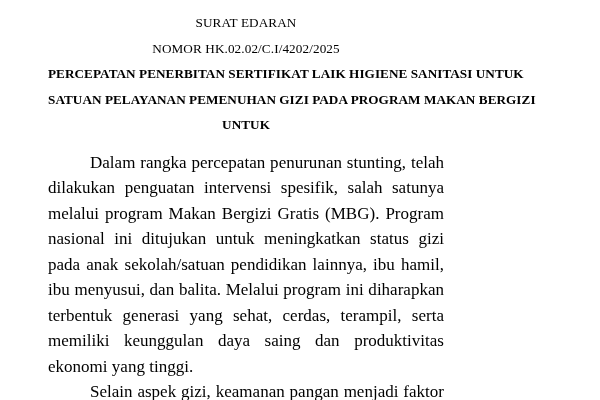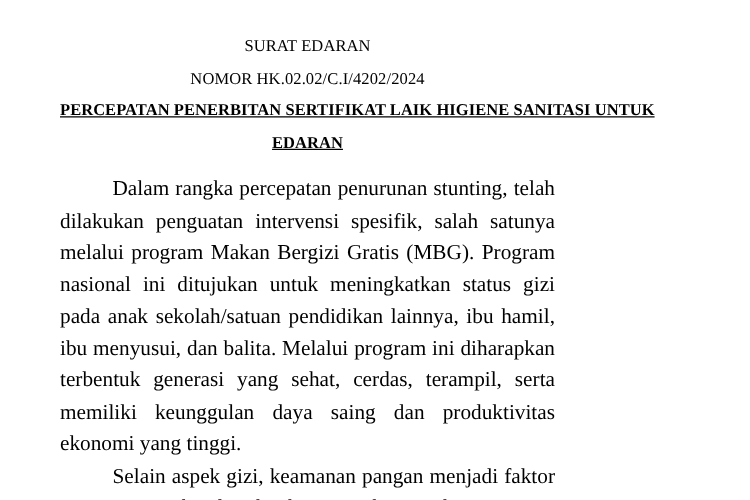--- a/index.html
+++ b/index.html
@@ -11,36 +11,35 @@
     height: 400px;
     background: #ffffff;
     font-family: "Liberation Serif", serif;
     color: #000000;
     overflow: hidden;
   }
   .page {
     width: 492px;
     height: 400px;
     box-sizing: border-box;
-    padding: 24px 48px 0 48px;
+    padding: 10px 48px 0 48px;
     position: relative;
   }
   .header-block {
     text-align: center;
   }
   .header-line {
     font-size: 13.2px;
     line-height: 25.5px;
     letter-spacing: 0.1px;
     white-space: nowrap;
   }
   .title-block {
     text-align: center;
     margin-top: 0;
-    text-decoration: underline;
   }
   .title-line {
     font-size: 13.2px;
     line-height: 25.5px;
     font-weight: bold;
     letter-spacing: 0.05px;
     white-space: nowrap;
   }
   .body-block {
     margin-top: 12px;
@@ -57,26 +56,27 @@
     margin-top: 0;
   }
 </style>
 </head>
 <body>
 
 <div class="page">
 
   <div class="header-block">
     <div class="header-line">SURAT EDARAN</div>
-    <div class="header-line">NOMOR HK.02.02/C.I/4202/2024</div>
+    <div class="header-line">NOMOR HK.02.02/C.I/4202/2025</div>
   </div>
 
   <div class="title-block">
     <div class="title-line">PERCEPATAN PENERBITAN SERTIFIKAT LAIK HIGIENE SANITASI UNTUK</div>
-    <div class="title-line">EDARAN</div>
+    <div class="title-line">SATUAN PELAYANAN PEMENUHAN GIZI PADA PROGRAM MAKAN BERGIZI</div>
+    <div class="title-line">UNTUK</div>
   </div>
 
   <div class="body-block">
     <p class="para">Dalam rangka percepatan penurunan stunting, telah dilakukan penguatan intervensi spesifik, salah satunya melalui program Makan Bergizi Gratis (MBG).  Program nasional ini ditujukan untuk meningkatkan status gizi pada anak sekolah/satuan pendidikan lainnya, ibu hamil, ibu menyusui, dan balita. Melalui program ini diharapkan terbentuk generasi yang sehat, cerdas, terampil, serta memiliki keunggulan daya saing dan produktivitas ekonomi yang tinggi.</p>
     <p class="para">Selain aspek gizi, keamanan pangan menjadi faktor penting untuk diperhatikan. Makanan harus aman dikonsumsi dan harus dilakukan upaya pencegahan agar tidak terjadi kontaminasi di sepanjang rantai pangan olahan siap saji. Penerapan higiene sanitasi pangan yang baik dapat mengendalikan titik kritis pencemaran pada pengelolaan pangan, termasuk pada Satuan Pelayanan Pemenuhan Gizi (SPPG) yang merupakan</p>
   </div>
 
 </div>
 
 </body></html>

